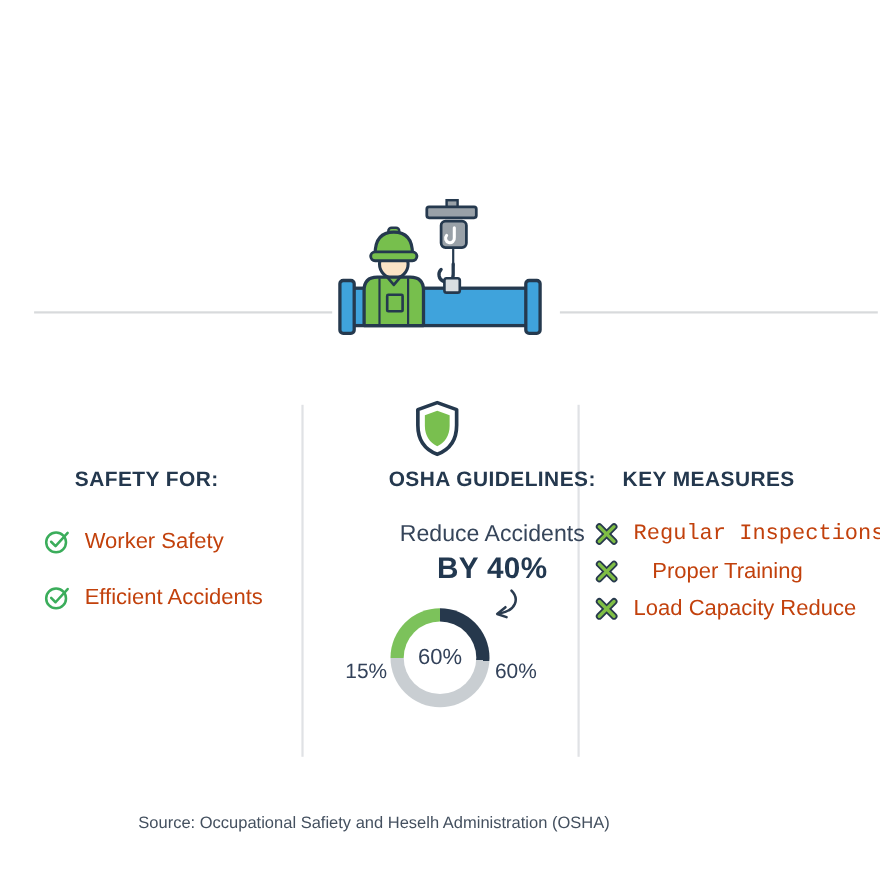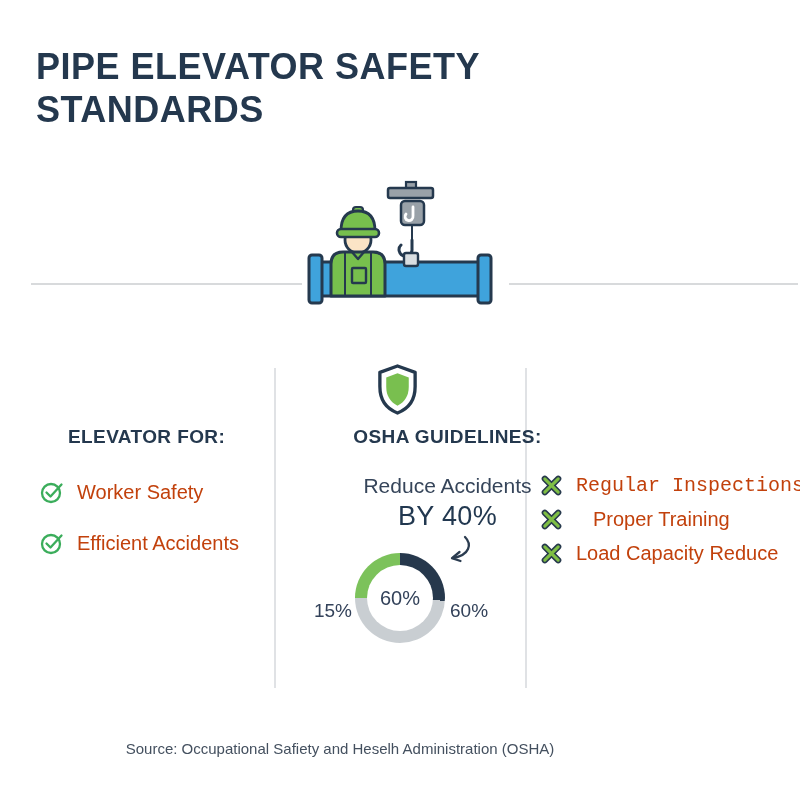--- a/index.html
+++ b/index.html
@@ -12,38 +12,37 @@
   .hline.r{left:509px;width:289px;}
   .vline{position:absolute;width:1.5px;background:#e0e2e5;top:368px;height:320px;}
   .vline.v1{left:274px;} .vline.v2{left:525px;}
   .illu{position:absolute;left:300px;top:168px;}
   .col-header{position:absolute;font-size:19px;font-weight:700;letter-spacing:.4px;color:#24384e;}
   .row{position:absolute;display:flex;align-items:center;gap:13px;}
   .row .lbl{font-size:20px;color:#c2410c;white-space:nowrap;}
   .mid-center{position:absolute;left:274px;width:251px;text-align:center;margin-left:48px;}
   .shield{position:absolute;left:374px;top:364px;}
   .stat1{top:474px;font-size:21px;color:#36455a;}
-  .stat2{top:501px;font-size:27px;font-weight:400;color:#223850;letter-spacing:.3px;}
+  .stat2{top:501px;font-size:27px;font-weight:700;color:#223850;letter-spacing:.3px;}
   .donut{position:absolute;left:355px;top:553px;width:90px;height:90px;border-radius:50%;}
   .donut-hole{position:absolute;left:12px;top:12px;width:66px;height:66px;border-radius:50%;
               background:#fff;display:flex;align-items:center;justify-content:center;}
   .donut-hole span{font-size:20px;color:#33425a;}
   .dlabel{position:absolute;font-size:19px;color:#33425a;top:600px;}
   .dlabel.left{left:300px;width:52px;text-align:right;}
   .dlabel.right{left:450px;width:60px;text-align:left;}
   .arrow{position:absolute;left:438px;top:534px;}
   .footer{position:absolute;left:0;top:740px;width:680px;text-align:center;
           font-size:15px;color:#44505f;}
 </style>
 </head>
 <body>
 
 <div class="canvas">
 
-  <div class="title">PIPE ELEVATOR SAFETY STANDARDS</div>
 
   <svg class="illu" width="200" height="145" viewBox="0 0 200 145">
 
     <g>
       <rect x="20" y="94" width="160" height="34" fill="#3FA3DC" stroke="#25394E" stroke-width="3"></rect>
       <rect x="9" y="87" width="13" height="48" rx="3" fill="#3FA3DC" stroke="#25394E" stroke-width="3"></rect>
       <rect x="178" y="87" width="13" height="48" rx="3" fill="#3FA3DC" stroke="#25394E" stroke-width="3"></rect>
     </g>
 
     <g>
@@ -66,21 +65,21 @@
       <path d="M41 63 Q41 43 58 43 Q75 43 75 63 Z" fill="#77BF4D" stroke="#25394E" stroke-width="2.8" stroke-linejoin="round"></path>
       <rect x="37" y="61" width="42" height="8" rx="4" fill="#77BF4D" stroke="#25394E" stroke-width="2.6"></rect>
     </g>
   </svg>
 
   <div class="hline l"></div>
   <div class="hline r"></div>
   <div class="vline v1"></div>
   <div class="vline v2"></div>
 
-  <div class="col-header" style="left:68px;top:426px;">ELEVATOR FOR:</div>
+  <div class="col-header" style="left:68px;top:426px;">SAFETY FOR:</div>
 
   <div class="row" style="left:40px;top:480px;">
     <svg width="24" height="24" viewBox="0 0 24 24">
       <circle cx="11" cy="13" r="9" fill="none" stroke="#3BAD5B" stroke-width="2.3"></circle>
       <path d="M6.5 12.5 L10.5 16.5 L21.5 4.5" fill="none" stroke="#3BAD5B" stroke-width="2.3" stroke-linecap="round" stroke-linejoin="round"></path>
     </svg>
     <span class="lbl">Worker Safety</span>
   </div>
 
   <div class="row" style="left:40px;top:531px;">
@@ -106,20 +105,21 @@
     </div>
   </div>
   <div class="dlabel left">15%</div>
   <div class="dlabel right">60%</div>
 
   <svg class="arrow" width="38" height="36" viewBox="0 0 38 36">
     <path d="M27 3 C34 10 32 21 15 24" fill="none" stroke="#2B3C50" stroke-width="2.3" stroke-linecap="round"></path>
     <path d="M21.5 18 L14 24.2 L22.5 27" fill="none" stroke="#2B3C50" stroke-width="2.3" stroke-linecap="round" stroke-linejoin="round"></path>
   </svg>
 
+  <div class="col-header" style="left:566px;top:426px;">KEY MEASURES</div>
 
   <div class="row" style="left:540px;top:474px;font-family:Liberation Mono, monospace;">
     <svg width="23" height="23" viewBox="0 0 24 24">
       <path d="M5 5 L19 19" stroke="#27394D" stroke-width="6.5" stroke-linecap="round"></path>
       <path d="M19 5 L5 19" stroke="#27394D" stroke-width="6.5" stroke-linecap="round"></path>
       <path d="M5 5 L19 19" stroke="#7FBE45" stroke-width="3.2" stroke-linecap="round"></path>
       <path d="M19 5 L5 19" stroke="#7FBE45" stroke-width="3.2" stroke-linecap="round"></path>
     </svg>
     <span class="lbl">Regular Inspections</span>
   </div>

